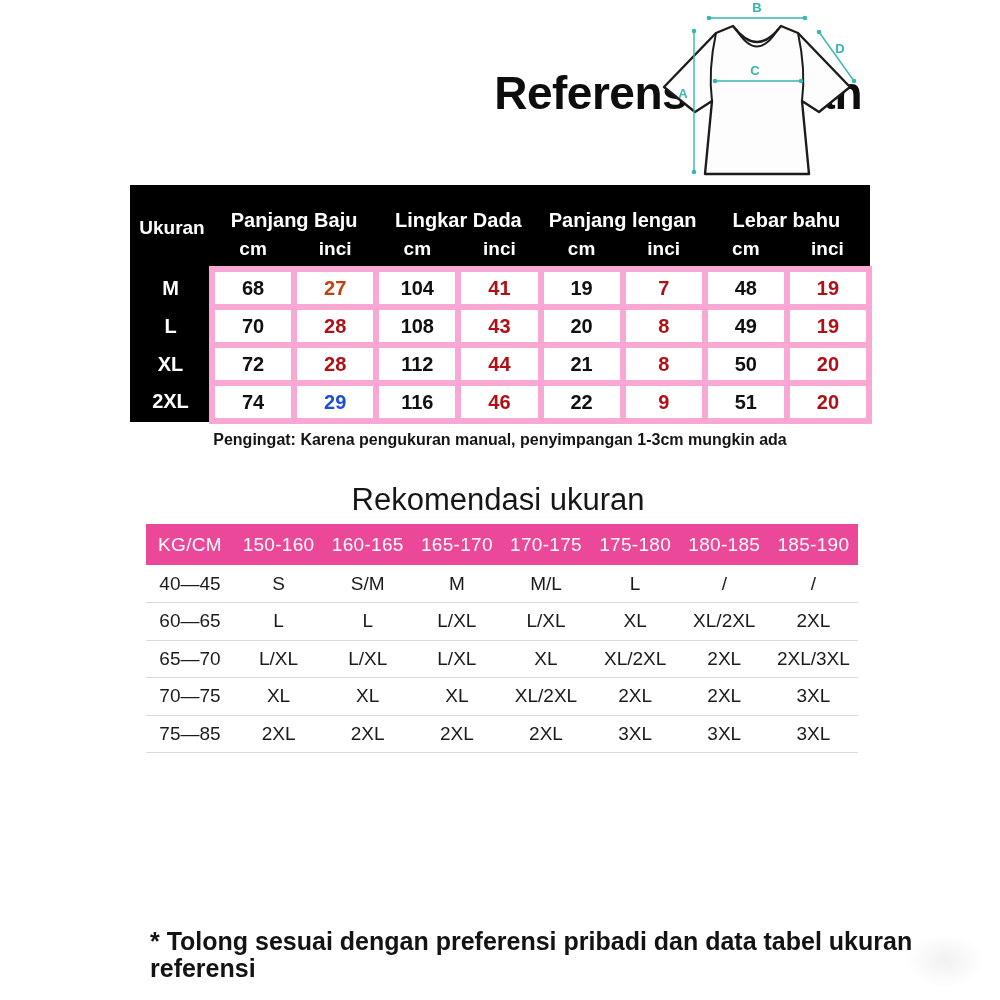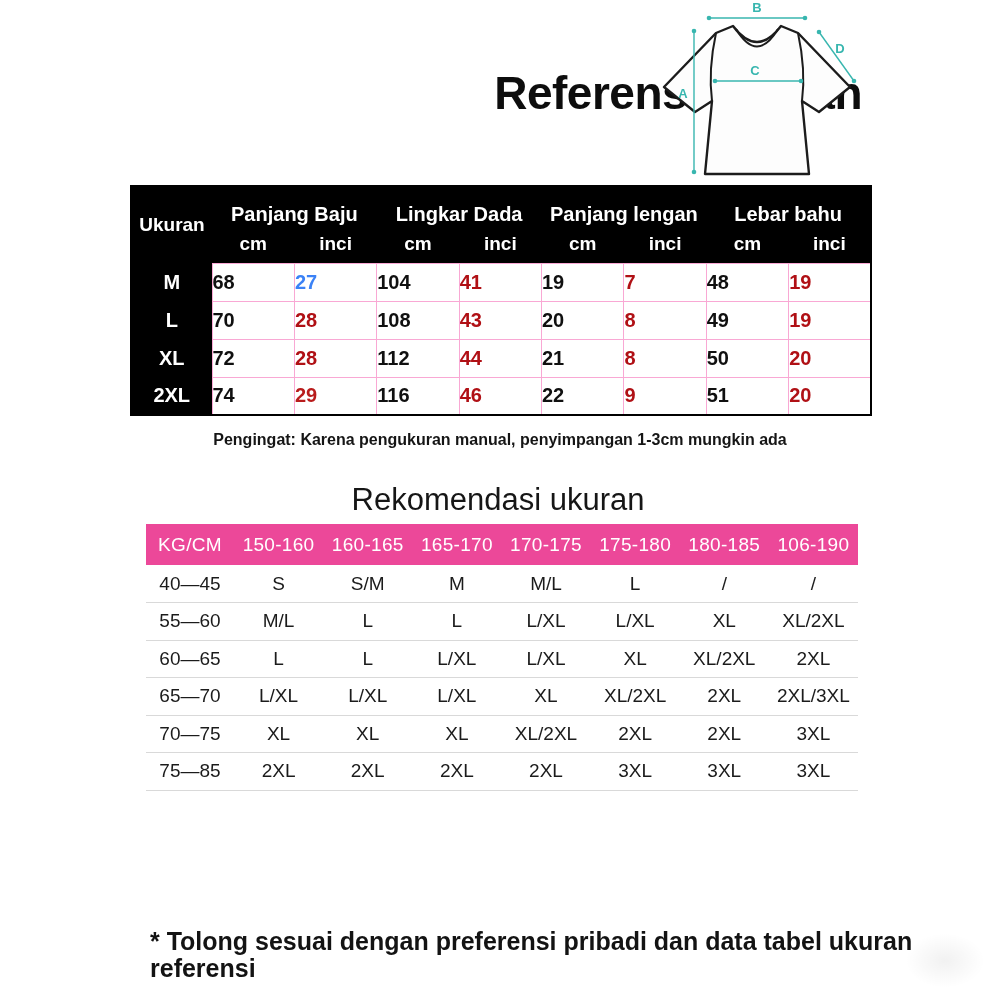--- a/index.html
+++ b/index.html
@@ -19,30 +19,30 @@
   table.size-table {
     position:absolute; left:130px; top:185px; width:742px;
     border-collapse:collapse; table-layout:fixed;
     border:2px solid #000;
   }
   table.size-table col.c-size { width:81px; }
   table.size-table thead th {
     background:#000; color:#fff; border:none; text-align:center; vertical-align:middle;
   }
   table.size-table th.corner { font-size:19px; font-weight:700; }
-  table.size-table th.group  { font-size:20px; font-weight:700; height:40px; padding-top:16px; }
+  table.size-table th.group  { font-size:20px; font-weight:700; height:40px; padding-top:22px; }
   table.size-table th.sub    { font-size:19px; font-weight:700; height:37px; }
   table.size-table tbody th.sizecol {
     background:#000; color:#fff; font-size:20px; font-weight:700;
     border:none; text-align:center;
   }
   table.size-table tbody td {
-    background:#fff; height:38px; text-align:left; vertical-align:middle;
+    background:#fff; height:38px; text-align:center; vertical-align:middle;
     font-size:20px; font-weight:700; color:#101010;
-    border:1px solid #f9a8d4;
+    border:6px solid #f9a8d4;
   }
 
   
   .note {
     position:absolute; left:0; top:431px; width:1000px; text-align:center;
     font-size:16px; font-weight:700; color:#151515;
   }
   .subtitle {
     position:absolute; left:0; top:482px; width:996px; text-align:center;
     font-size:31px; font-weight:400; letter-spacing:0px; color:#161616;
@@ -137,21 +137,21 @@
           <th class="sub">cm</th>
           <th class="sub">inci</th>
           <th class="sub">cm</th>
           <th class="sub">inci</th>
         </tr>
       </thead>
       <tbody>
         <tr>
           <th class="sizecol">M</th>
           <td class="cm">68</td>
-          <td class="inci" style="color: #3b82f6; margin-left: 30px;">27</td>
+          <td class="inci" style="color: #c2410c; margin-left: 30px;">27</td>
           <td class="cm">104</td>
           <td class="inci" style="color: rgb(176, 16, 21);">41</td>
           <td class="cm">19</td>
           <td class="inci" style="color: rgb(176, 16, 21);">7</td>
           <td class="cm">48</td>
           <td class="inci" style="color: rgb(176, 16, 21);">19</td>
         </tr>
         <tr>
           <th class="sizecol">L</th>
           <td class="cm">70</td>
@@ -170,21 +170,21 @@
           <td class="cm">112</td>
           <td class="inci" style="color: rgb(176, 16, 21);">44</td>
           <td class="cm">21</td>
           <td class="inci" style="color: rgb(176, 16, 21);">8</td>
           <td class="cm">50</td>
           <td class="inci" style="color: rgb(176, 16, 21);">20</td>
         </tr>
         <tr>
           <th class="sizecol">2XL</th>
           <td class="cm">74</td>
-          <td class="inci" style="color: #b91c1c;">29</td>
+          <td class="inci" style="color: #1d4ed8;">29</td>
           <td class="cm">116</td>
           <td class="inci" style="color: rgb(176, 16, 21);">46</td>
           <td class="cm">22</td>
           <td class="inci" style="color: rgb(176, 16, 21);">9</td>
           <td class="cm">51</td>
           <td class="inci" style="color: rgb(176, 16, 21);">20</td>
         </tr>
       </tbody>
     </table>
 
@@ -205,45 +205,35 @@
     </colgroup>
   <thead>
         <tr>
           <th>KG/CM</th>
           <th>150-160</th>
           <th>160-165</th>
           <th>165-170</th>
           <th>170-175</th>
           <th>175-180</th>
           <th>180-185</th>
-          <th>106-190</th>
+          <th>185-190</th>
         </tr>
       </thead>
       <tbody>
         <tr>
           <th>40—45</th>
           <td>S</td>
           <td>S/M</td>
           <td>M</td>
           <td>M/L</td>
           <td>L</td>
           <td>/</td>
           <td>/</td>
         </tr>
         <tr>
-          <th>55—60</th>
-          <td>M/L</td>
-          <td>L</td>
-          <td>L</td>
-          <td>L/XL</td>
-          <td>L/XL</td>
-          <td>XL</td>
-          <td>XL/2XL</td>
-        </tr>
-        <tr>
           <th>60—65</th>
           <td>L</td>
           <td>L</td>
           <td>L/XL</td>
           <td>L/XL</td>
           <td>XL</td>
           <td>XL/2XL</td>
           <td>2XL</td>
         </tr>
         <tr>

